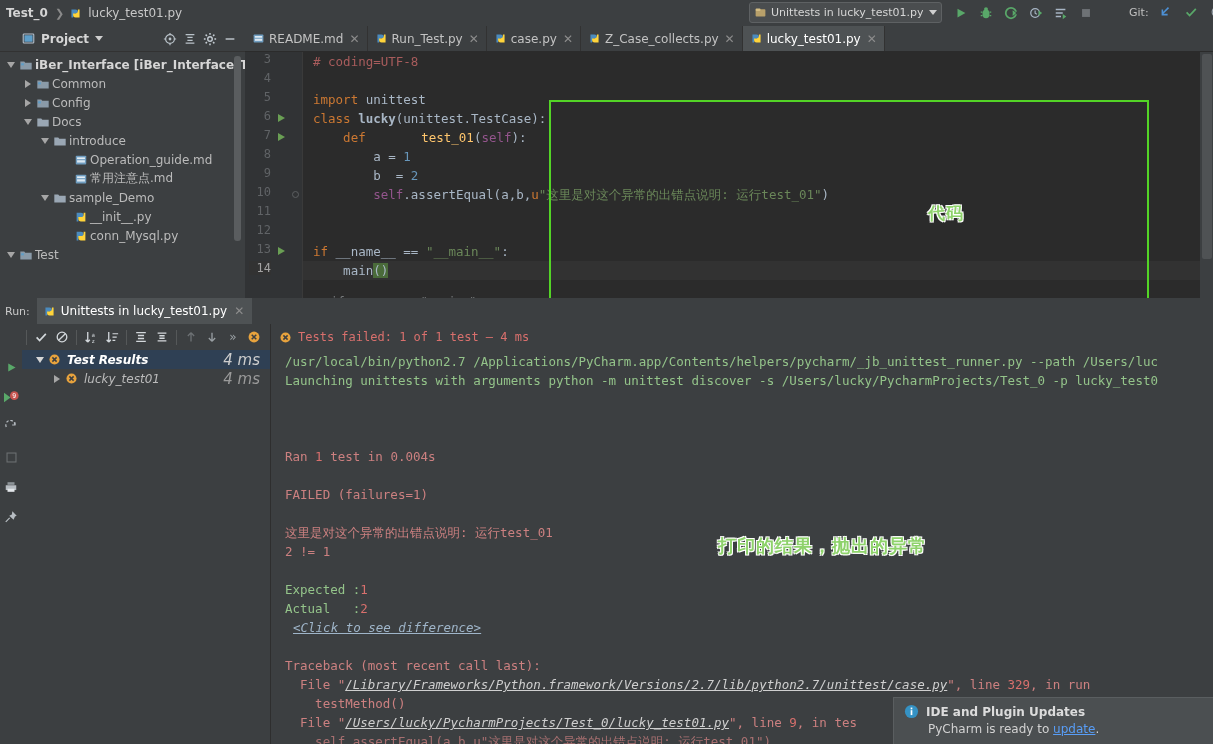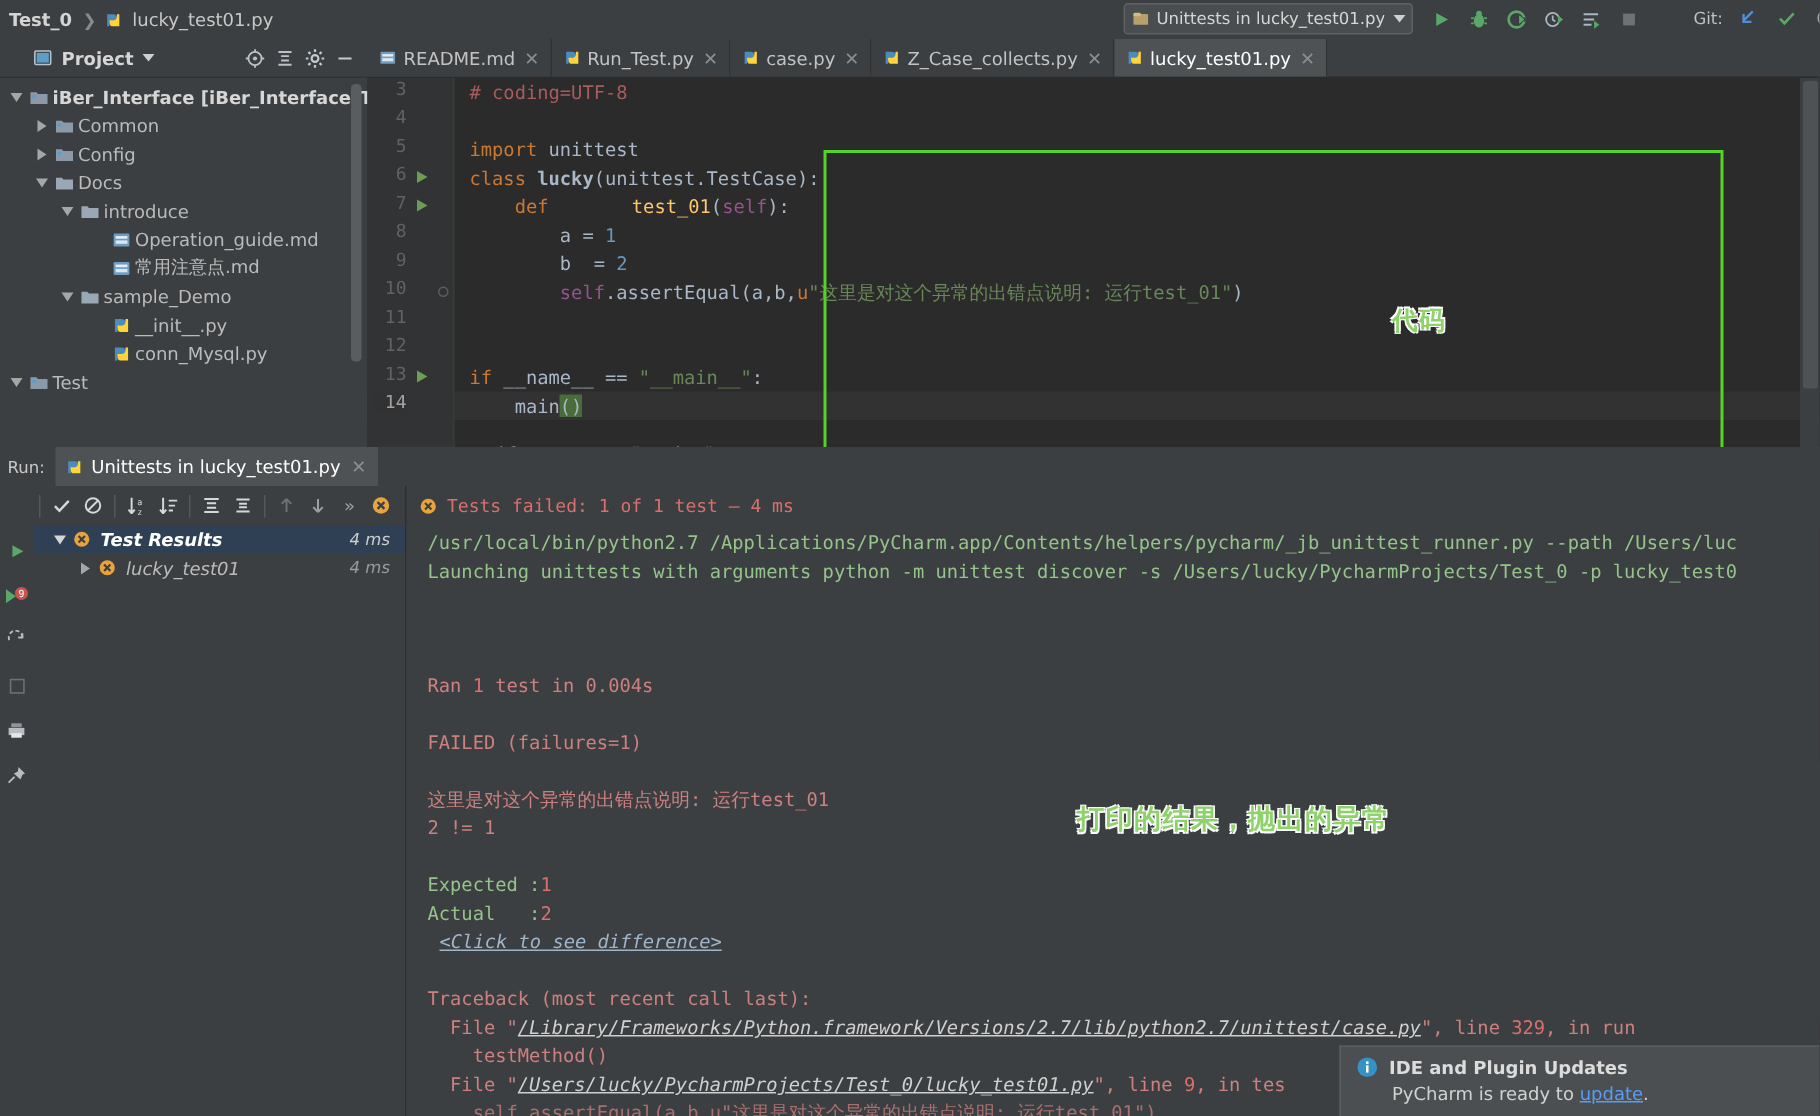--- a/index.html
+++ b/index.html
@@ -142,21 +142,21 @@
     gap: 0px; padding-top: 28px;
   }
   .ss-ic { width: 22px; height: 30px; display: flex; align-items: center; justify-content: center; }
 
   .testtree {
     position: absolute; left: 22px; top: 52px; width: 248px; height: 452px;
     background: #3c3f41; padding-top: 0px; font-style: italic;
   }
   .trow { display: flex; align-items: center; height: 19px; font-size: 12px; padding-left: 10px; }
   .trow.sel { background: #2f4054; color: #ffffff; }
-  .trow .tms { margin-left: auto; padding-right: 10px; font-size: 11px; color: #9a9a9a; }
+  .trow .tms { margin-left: auto; padding-right: 10px; font-size: 15px; color: #9a9a9a; }
   .trow.sel .tms { color: #cdcdcd; }
   .ttw { width: 16px; display: flex; align-items: center; justify-content: center; flex: 0 0 16px; }
   .tree-sep { position: absolute; left: 270px; top: 26px; width: 1px; height: 420px; background: #2e2e2e; }
 
   
   .status-row {
     position: absolute; left: 271px; top: 26px; width: 942px; height: 26px;
     display: flex; align-items: center; gap: 6px; padding-left: 8px;
     font-family: "DejaVu Sans Mono", monospace; font-size: 12px;
   }

